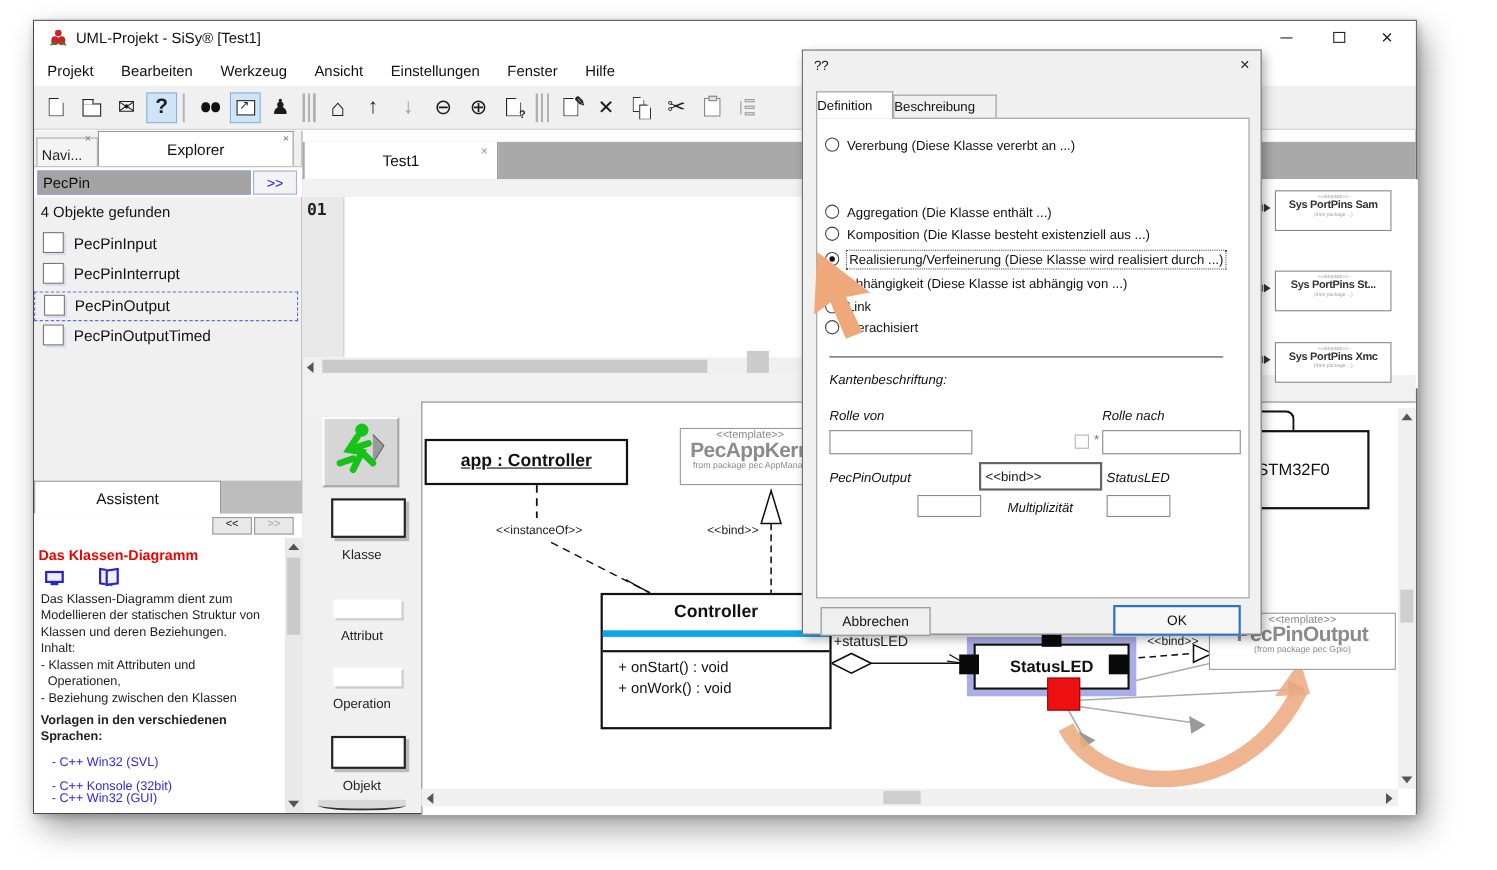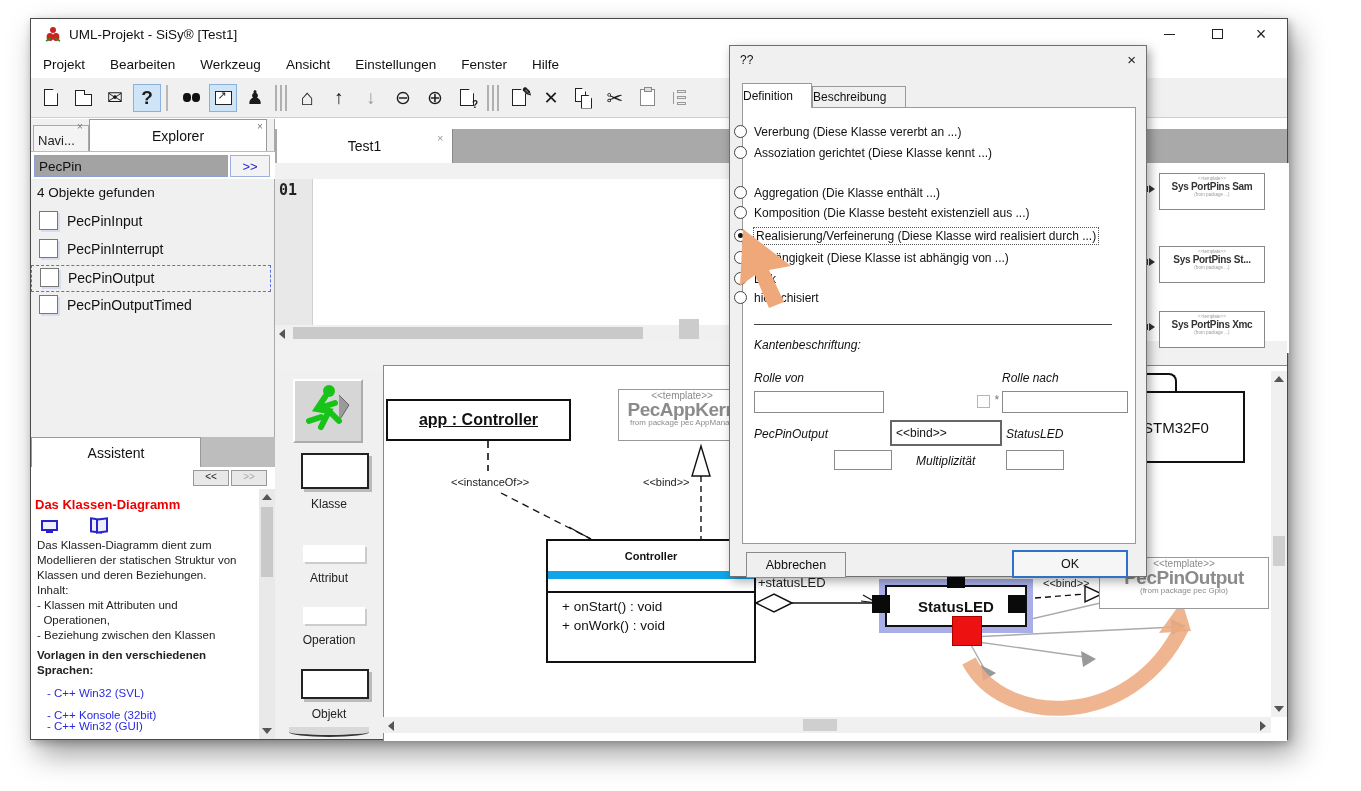--- a/index.html
+++ b/index.html
@@ -106,39 +106,39 @@
   
   .node { position:absolute; z-index:2; background:#fff; }
   #n-app { left:355px; top:380px; width:185px; height:42px; border:2px solid #111; display:flex; align-items:center; justify-content:center; font-size:16px; font-weight:bold; text-decoration:underline; color:#111; }
   .tmpl { border:1.5px solid #999; text-align:center; color:#8b8b8b; overflow:hidden; }
   .tmpl .st { font-size:10px; }
   .tmpl .nm { font-size:19px; font-weight:bold; letter-spacing:-0.5px; line-height:17px; white-space:nowrap; }
   .tmpl .fr { font-size:8px; white-space:nowrap; }
   #n-pecapp { left:587px; top:370px; width:128px; height:52px; }
   #n-pecpin { left:1068px; top:538px; width:170px; height:52px; }
   #n-controller { left:515px; top:520px; width:210px; height:124px; border:2px solid #111; }
-  #n-controller .hd { height:38px; border-bottom:8px solid #0ea5e9; display:flex; align-items:center; justify-content:center; font-size:11px; font-weight:bold; color:#111; }
+  #n-controller .hd { height:38px; border-bottom:6px solid #0ea5e9; display:flex; align-items:center; justify-content:center; font-size:16px; font-weight:bold; color:#111; }
   #n-controller .at { height:14px; border-bottom:2px solid #111; }
   #n-controller .op { padding:4px 0 0 14px; font-size:13.5px; color:#111; line-height:19px; }
   .dlabel { position:absolute; z-index:2; font-size:11px; color:#222; background:transparent; }
   #n-statusled-frame { position:absolute; left:848px; top:560px; width:154px; height:54px; background:#a9aee9; z-index:2; }
   #n-statusled { position:absolute; left:6px; top:6px; right:6px; bottom:6px; background:#fff; border:2px solid #111; display:flex; align-items:center; justify-content:center; font-size:15px; font-weight:bold; color:#111; }
   .handle { position:absolute; width:18px; height:18px; background:#0a0a0a; z-index:3; }
   #handle-red { position:absolute; left:921px; top:597px; width:30px; height:30px; background:#ee1111; border:1px solid #a00; z-index:3; }
   #n-stm-tab { position:absolute; left:1102px; top:354px; width:44px; height:20px; border:2px solid #111; border-bottom:none; border-radius:8px 8px 0 0; background:#fff; z-index:2; }
   #n-stm { position:absolute; left:1102px; top:372px; width:112px; height:72px; border:2px solid #111; background:#fff; z-index:2; display:flex; align-items:center; padding-left:8px; font-size:15px; color:#111; }
   
   #dialog { position:absolute; left:698px; top:26px; width:418px; height:532px; background:#f0f0f0; border:1px solid #707070; box-shadow:3px 4px 10px rgba(0,0,0,.35); z-index:10; }
   #dlg-title { position:absolute; left:10px; top:7px; font-size:12px; color:#111; }
   #dlg-close { position:absolute; right:10px; top:5px; font-size:15px; color:#222; }
   .dlg-tab { position:absolute; font-size:12px; color:#111; }
   #dlg-tab1 { left:12px; top:37px; width:70px; height:25px; background:#fff; border:1px solid #999; border-bottom:none; padding-top:5px; z-index:2; }
   #dlg-tab2 { left:82px; top:40px; width:94px; height:22px; background:#f0f0f0; border:1px solid #999; border-bottom:none; padding-top:3px; }
   #dlg-box { position:absolute; left:12px; top:61px; width:394px; height:437px; background:#fff; border:1px solid #9a9a9a; }
-  .radio-row { position:absolute; left:4px; display:flex; align-items:center; gap:7px; height:17px; }
+  .radio-row { position:absolute; left:20px; display:flex; align-items:center; gap:7px; height:17px; }
   .radio { width:13px; height:13px; border:1px solid #444; border-radius:50%; background:#fff; position:relative; flex:none; }
   .radio.on:after { content:""; position:absolute; left:3px; top:3px; width:5px; height:5px; background:#111; border-radius:50%; }
   .radio-lb { font-size:12px; color:#111; white-space:nowrap; }
   .radio-lb.focus { outline:1px dotted #555; padding:1px 2px; }
   #dlg-sep { position:absolute; left:24px; top:278px; width:358px; border-top:1px solid #444; }
   .dlg-lb { position:absolute; font-size:12px; color:#111;font-style:italic; }
   .dlg-input { position:absolute; border:1px solid #8a8a8a; background:#fff; font-size:12px; padding-left:4px; color:#111; font-family:"Liberation Sans",sans-serif; }
   #dlg-bind { border:2px solid #666; text-align:left; }
   #dlg-check { position:absolute; left:247px; top:349px; width:13px; height:13px; border:1px solid #b5b5b5; background:#fdfdfd; }
   .dlg-btn { position:absolute; background:#efefef; border:1px solid #8a8a8a; font-size:12.5px; text-align:center; color:#111; }
@@ -457,24 +457,20 @@
     <div id="dlg-title">??</div>
     <div id="dlg-close">×</div>
     <div class="dlg-tab" id="dlg-tab1">Definition</div>
     <div class="dlg-tab" id="dlg-tab2">Beschreibung</div>
     <div id="dlg-box"></div>
 
     <div class="radio-row" style="top:77px">
         <span class="radio"></span>
         <span class="radio-lb">Vererbung  (Diese Klasse vererbt an ...)</span>
       </div>
-    <div class="radio-row" style="top:98px">
-        <span class="radio"></span>
-        <span class="radio-lb">Assoziation gerichtet  (Diese Klasse kennt ...)</span>
-      </div>
     <div class="radio-row" style="top:138px">
         <span class="radio"></span>
         <span class="radio-lb">Aggregation  (Die Klasse enthält ...)</span>
       </div>
     <div class="radio-row" style="top:158px">
         <span class="radio"></span>
         <span class="radio-lb">Komposition  (Die Klasse besteht existenziell aus ...)</span>
       </div>
     <div class="radio-row" style="top:181px">
         <span class="radio on"></span>

